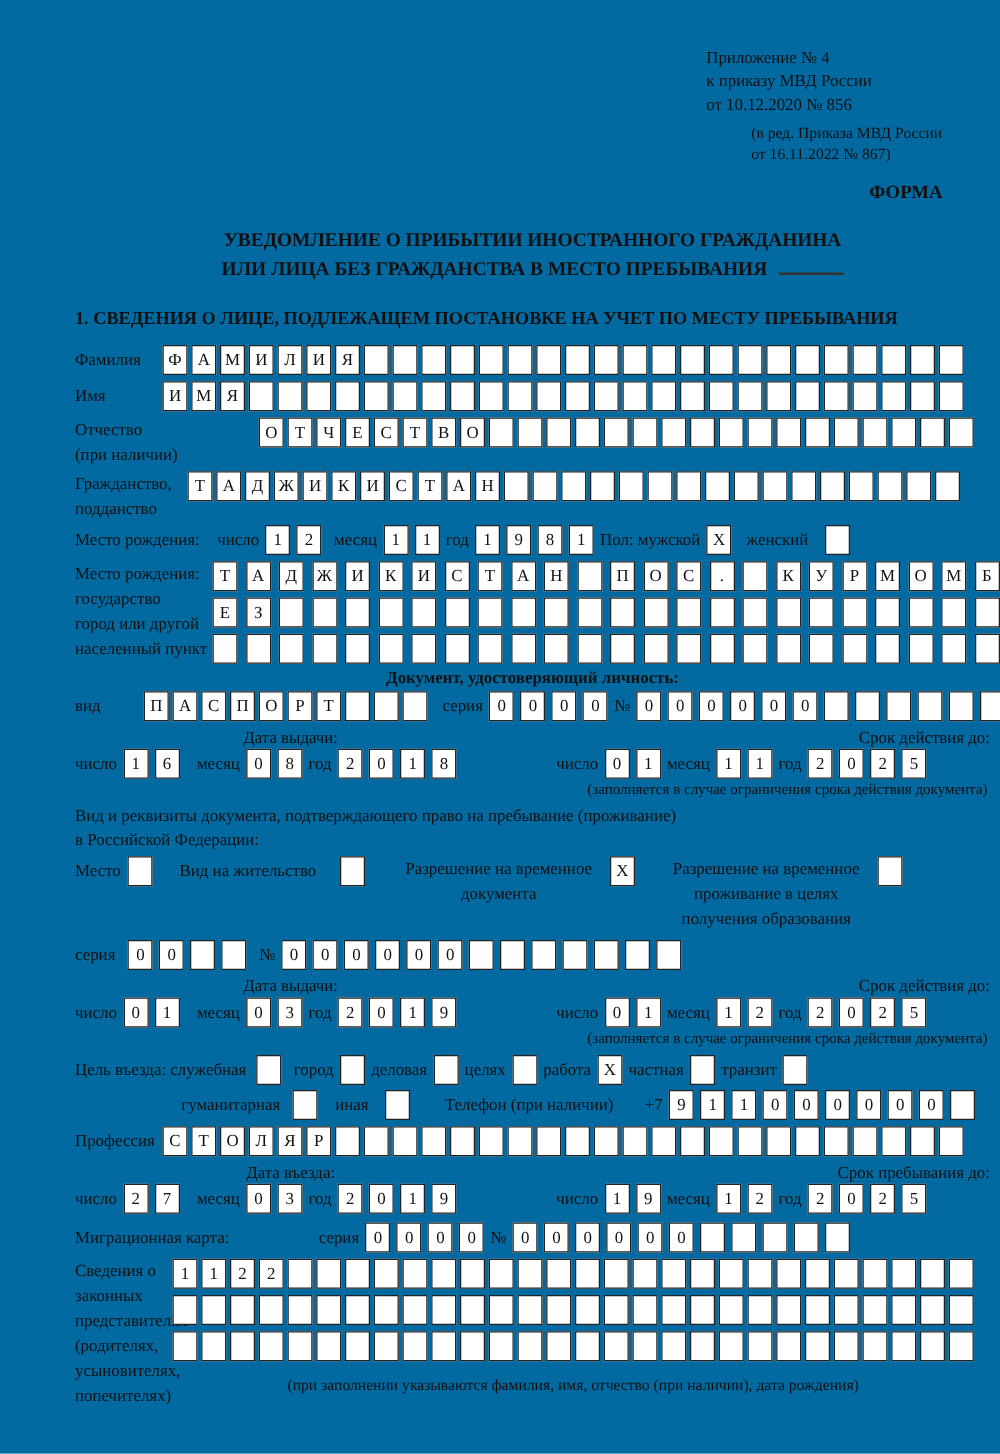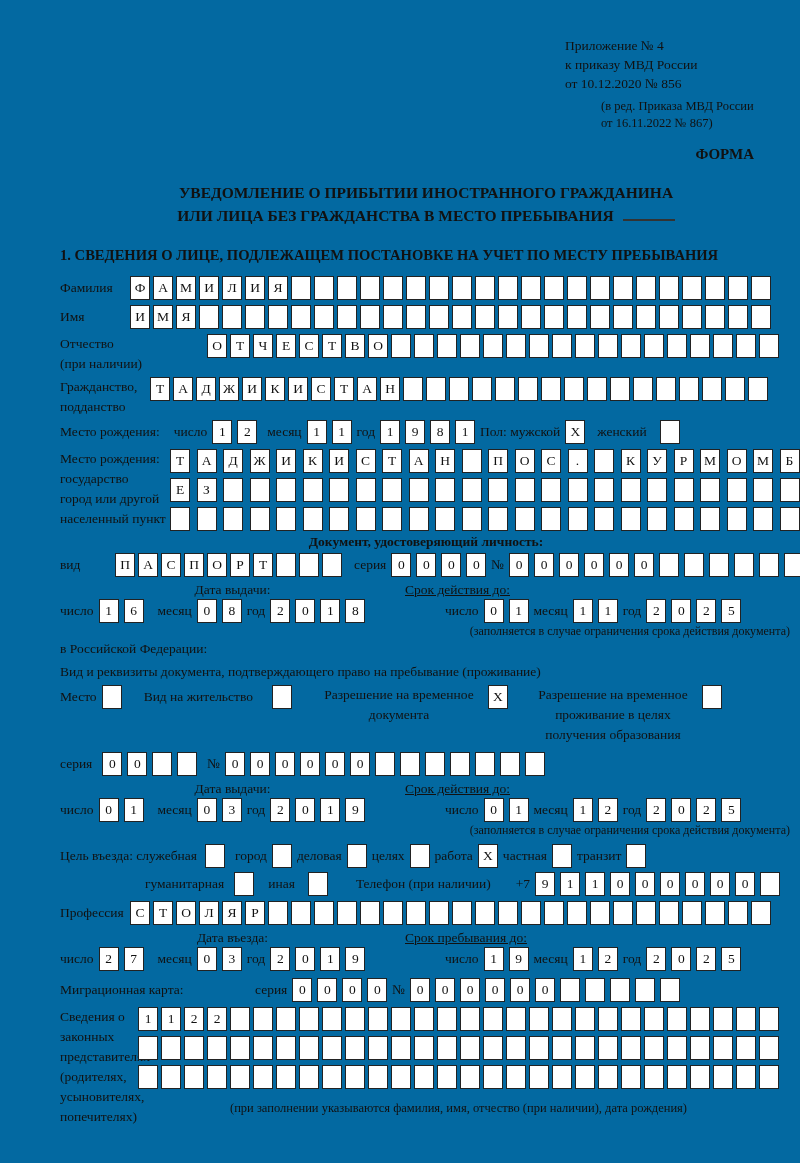--- a/index.html
+++ b/index.html
@@ -26,21 +26,21 @@
   .cells.dg{gap:5px;}
   .cell{
     box-sizing:border-box;flex-shrink:0;width:20px;height:24px;
     border:1.7px solid #222;display:flex;align-items:center;justify-content:center;
     font-size:13.5px;background:#fff;
   }
   .in{margin:0 5px;flex-shrink:0;font-size:13.5px;}
   .dochead{text-align:center;font-weight:bold;font-size:13.5px;margin-top:3px;}
   .dheads{display:flex;margin-top:5px;font-size:13.5px;line-height:16px;}
   .dh-left{width:345px;text-align:center;}
-  .dh-right{flex:1;text-align:left;text-decoration:underline;}
+  .dh-right{flex:1;text-align:right;}
   .drow{display:flex;align-items:center;margin-top:1px;}
   .dgroup{display:flex;align-items:center;}
   .dgroup.left{width:345px;}
   .note{font-size:12px;line-height:14px;text-align:right;margin-top:1px;padding-right:2px;}
   .plain{font-size:13.5px;line-height:17px;margin-top:6px;}
   .ckrow{display:flex;align-items:flex-start;margin-top:5px;font-size:13.5px;}
   .ckmulti{text-align:center;line-height:20px;}
   .repsnote{font-size:12.5px;text-align:center;margin-top:12px;}
 </style>
 </head>
@@ -400,22 +400,22 @@
       <span class="cells dg">
           <span class="cell">2</span>
           <span class="cell">0</span>
           <span class="cell">2</span>
           <span class="cell">5</span>
         </span>
     </span>
   </div>
   <div class="note">(заполняется в случае ограничения срока действия документа)</div>
 
+  <div class="plain">Вид и реквизиты документа, подтверждающего право на пребывание (проживание)</div>
   <div class="plain" style="margin-top:2px">в Российской Федерации:</div>
-  <div class="plain">Вид и реквизиты документа, подтверждающего право на пребывание (проживание)</div>
 
   <div class="ckrow">
     <span class="in" style="margin-left:0;line-height:24px">Место</span>
     <span class="cells">
         <span class="cell"></span>
       </span>
     <span class="in" style="margin-left:22px;line-height:24px">Вид на жительство</span>
     <span class="cells" style="margin-left:14px">
         <span class="cell"></span>
       </span>

